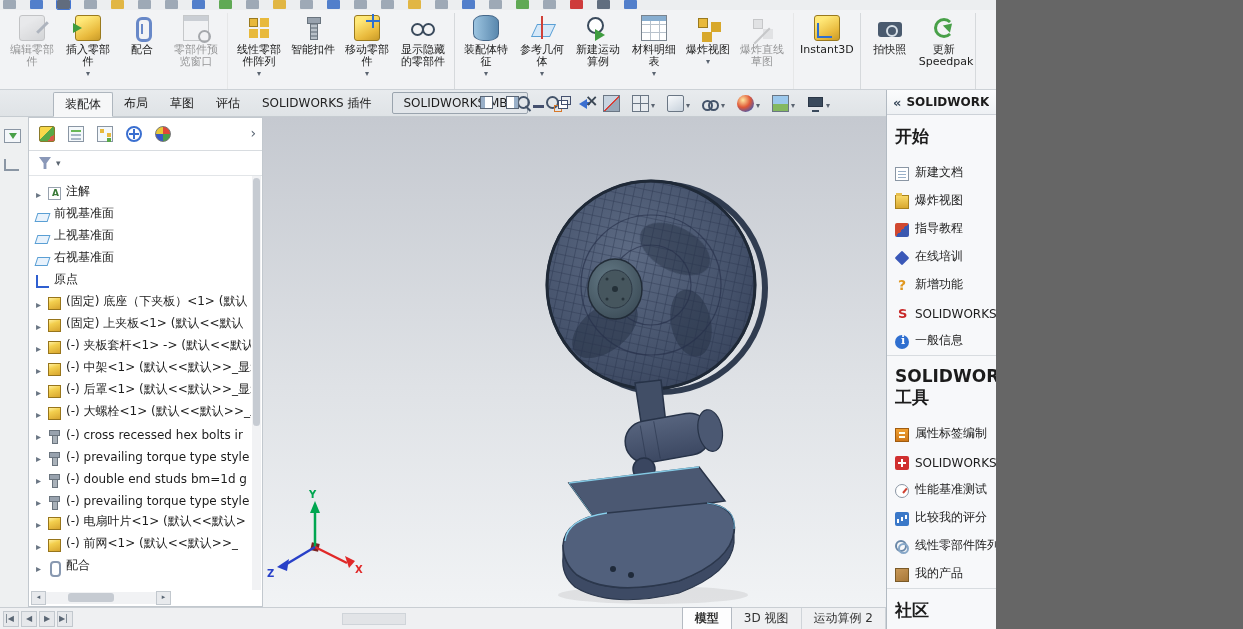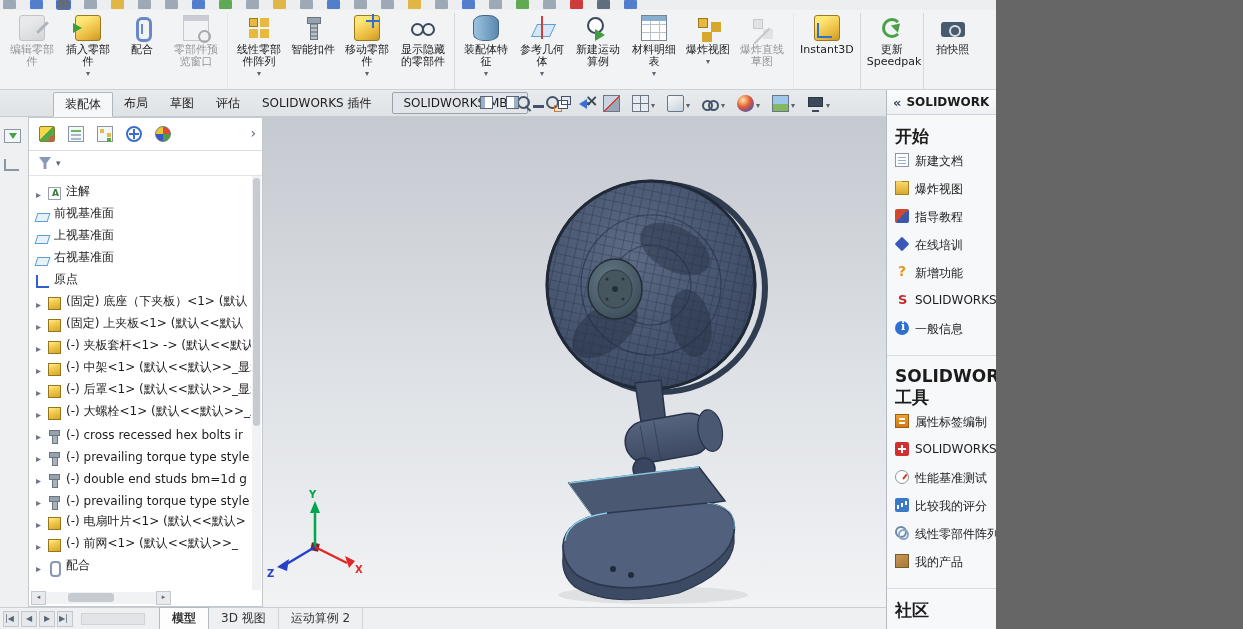--- a/index.html
+++ b/index.html
@@ -165,21 +165,21 @@
   .i-appearances::before{content:"";position:absolute;inset:1px;border-radius:50%;background:radial-gradient(circle at 35% 30%,#ffe8a0,#e05838 45%,#3858b8 85%)}
   .i-custom-properties::before{content:"";position:absolute;left:2px;top:3px;width:11px;height:2px;background:#8a96a4;box-shadow:0 4px 0 #8a96a4,0 8px 0 #8a96a4}
 
   .taskpane{position:absolute;top:90px;right:0;width:110px;bottom:0;background:#f7f8fa;
             border-left:1px solid #b2bac2;box-sizing:border-box;}
   .tp-header{height:24px;display:flex;align-items:center;gap:5px;padding:0 6px;
              background:linear-gradient(#fbfcfd,#eef1f4);border-bottom:1px solid #cdd2d8}
   .tp-collapse{font-size:13px;color:#3a4a5c;cursor:pointer;font-weight:bold}
   .tp-title{font-weight:bold;font-size:12px;white-space:nowrap;overflow:hidden}
   .tp-sec-title{font-weight:bold;padding:10px 8px 5px;font-size:17px}
-  .tp-item{height:28px;display:flex;align-items:flex-start;gap:6px;padding:0 8px;white-space:nowrap;overflow:hidden;cursor:pointer}
+  .tp-item{height:28px;display:flex;align-items:flex-end;gap:6px;padding:0 8px;white-space:nowrap;overflow:hidden;cursor:pointer}
   .tp-divider{border-top:1px solid #d8dce0;margin:6px 0 0}
   .tpi{width:14px;height:14px}
   .i-new-doc{background:#fff;border:1px solid #8a96a4}
   .i-new-doc::before{content:"";position:absolute;left:2px;top:3px;width:8px;height:1px;background:#9ab0c8;box-shadow:0 3px 0 #9ab0c8,0 6px 0 #9ab0c8}
   .i-open-doc{background:linear-gradient(#f8d868,#d8a830);border:1px solid #a8821e}
   .i-open-doc::before{content:"";position:absolute;left:0;top:-3px;width:6px;height:3px;background:#e8c050}
   .i-tutorials{background:linear-gradient(135deg,#d04830 50%,#3a58b0 50%);border-radius:2px}
   .i-online-training{background:#3a58b8;transform:rotate(45deg) scale(.75);border-radius:2px}
   .i-whats-new::before{content:"?";position:absolute;left:3px;top:-2px;font-weight:bold;font-size:14px;color:#e09820}
   .i-sw-forum::before{content:"S";position:absolute;left:3px;top:-1px;font-weight:bold;font-size:13px;color:#c82828}
@@ -193,21 +193,21 @@
   .i-benchmark{background:#fff;border:1px solid #8a96a4;border-radius:50%}
   .i-benchmark::before{content:"";position:absolute;left:6px;top:2px;width:2px;height:6px;background:#d04030;transform:rotate(40deg);transform-origin:bottom}
   .i-compare-scores{background:#3a78c8;border-radius:2px}
   .i-compare-scores::before{content:"";position:absolute;left:2px;top:7px;width:2px;height:4px;background:#fff;box-shadow:4px -2px 0 #fff,8px -4px 0 #fff}
   .i-copy-settings::before{content:"";position:absolute;left:0;top:0;width:8px;height:8px;border:2px solid #6a88a8;border-radius:50%}
   .i-copy-settings::after{content:"";position:absolute;right:0;bottom:0;width:7px;height:7px;border:2px solid #88a8c8;border-radius:50%}
   .i-my-products{background:linear-gradient(150deg,#c89858,#a87838);border:1px solid #7a5a28}
 
   
   .statusbar{position:absolute;bottom:0;left:0;right:110px;height:22px;background:#eff0f2;
-             border-top:1px solid #c9ced3;display:flex;align-items:center;padding-left:3px;box-sizing:border-box;}
+             border-top:1px solid #c9ced3;display:flex;align-items:center;padding-left:3px;box-sizing:border-box;justify-content:space-between;}
   .snav{display:flex;gap:2px;margin-right:8px}
   .snavbtn{width:16px;height:16px;background:#e6e8eb;border:1px solid #c2c8ce;position:relative}
   .i-first::before,.i-prev::before,.i-next::before,.i-last::before{position:absolute;left:1px;top:2px;font-size:8px;color:#5a6674}
   .i-first::before{content:"|◀"}.i-prev::before{content:"◀";left:4px}.i-next::before{content:"▶";left:4px}.i-last::before{content:"▶|"}
   .sspacer{width:62px;height:10px;background:#e2e4e7;border:1px solid #cfd4d9;margin-right:14px}
   .stabs{display:flex;height:100%;align-items:stretch}
   .stab{padding:3px 12px;border-right:1px solid #cfd4d9;color:#333;display:flex;align-items:center;white-space:nowrap;cursor:pointer}
   .stab.active{background:#fdfdfe;border:1px solid #b4bac2;border-bottom:none;margin-top:-1px;font-weight:bold}
 </style>
 </head>
@@ -313,28 +313,28 @@
       <div class="rbtn disabled sep">
         <span class="ric icon i-explode-sketch"></span>
         <span class="rlabel">爆炸直线草图</span>
 
       </div>
       <div class="rbtn nowrap sep">
         <span class="ric icon i-instant3d"></span>
         <span class="rlabel">Instant3D</span>
 
       </div>
+      <div class="rbtn">
+        <span class="ric icon i-snapshot"></span>
+        <span class="rlabel">拍快照</span>
+
+      </div>
       <div class="rbtn sep">
         <span class="ric icon i-speedpak"></span>
         <span class="rlabel">更新Speedpak</span>
-
-      </div>
-      <div class="rbtn">
-        <span class="ric icon i-snapshot"></span>
-        <span class="rlabel">拍快照</span>
 
       </div>
     </div>
 
   <div class="tabrow">
     <div class="tabs">
 
     <div class="ctab active">装配体</div>
         <div class="ctab">布局</div>
         <div class="ctab">草图</div>

